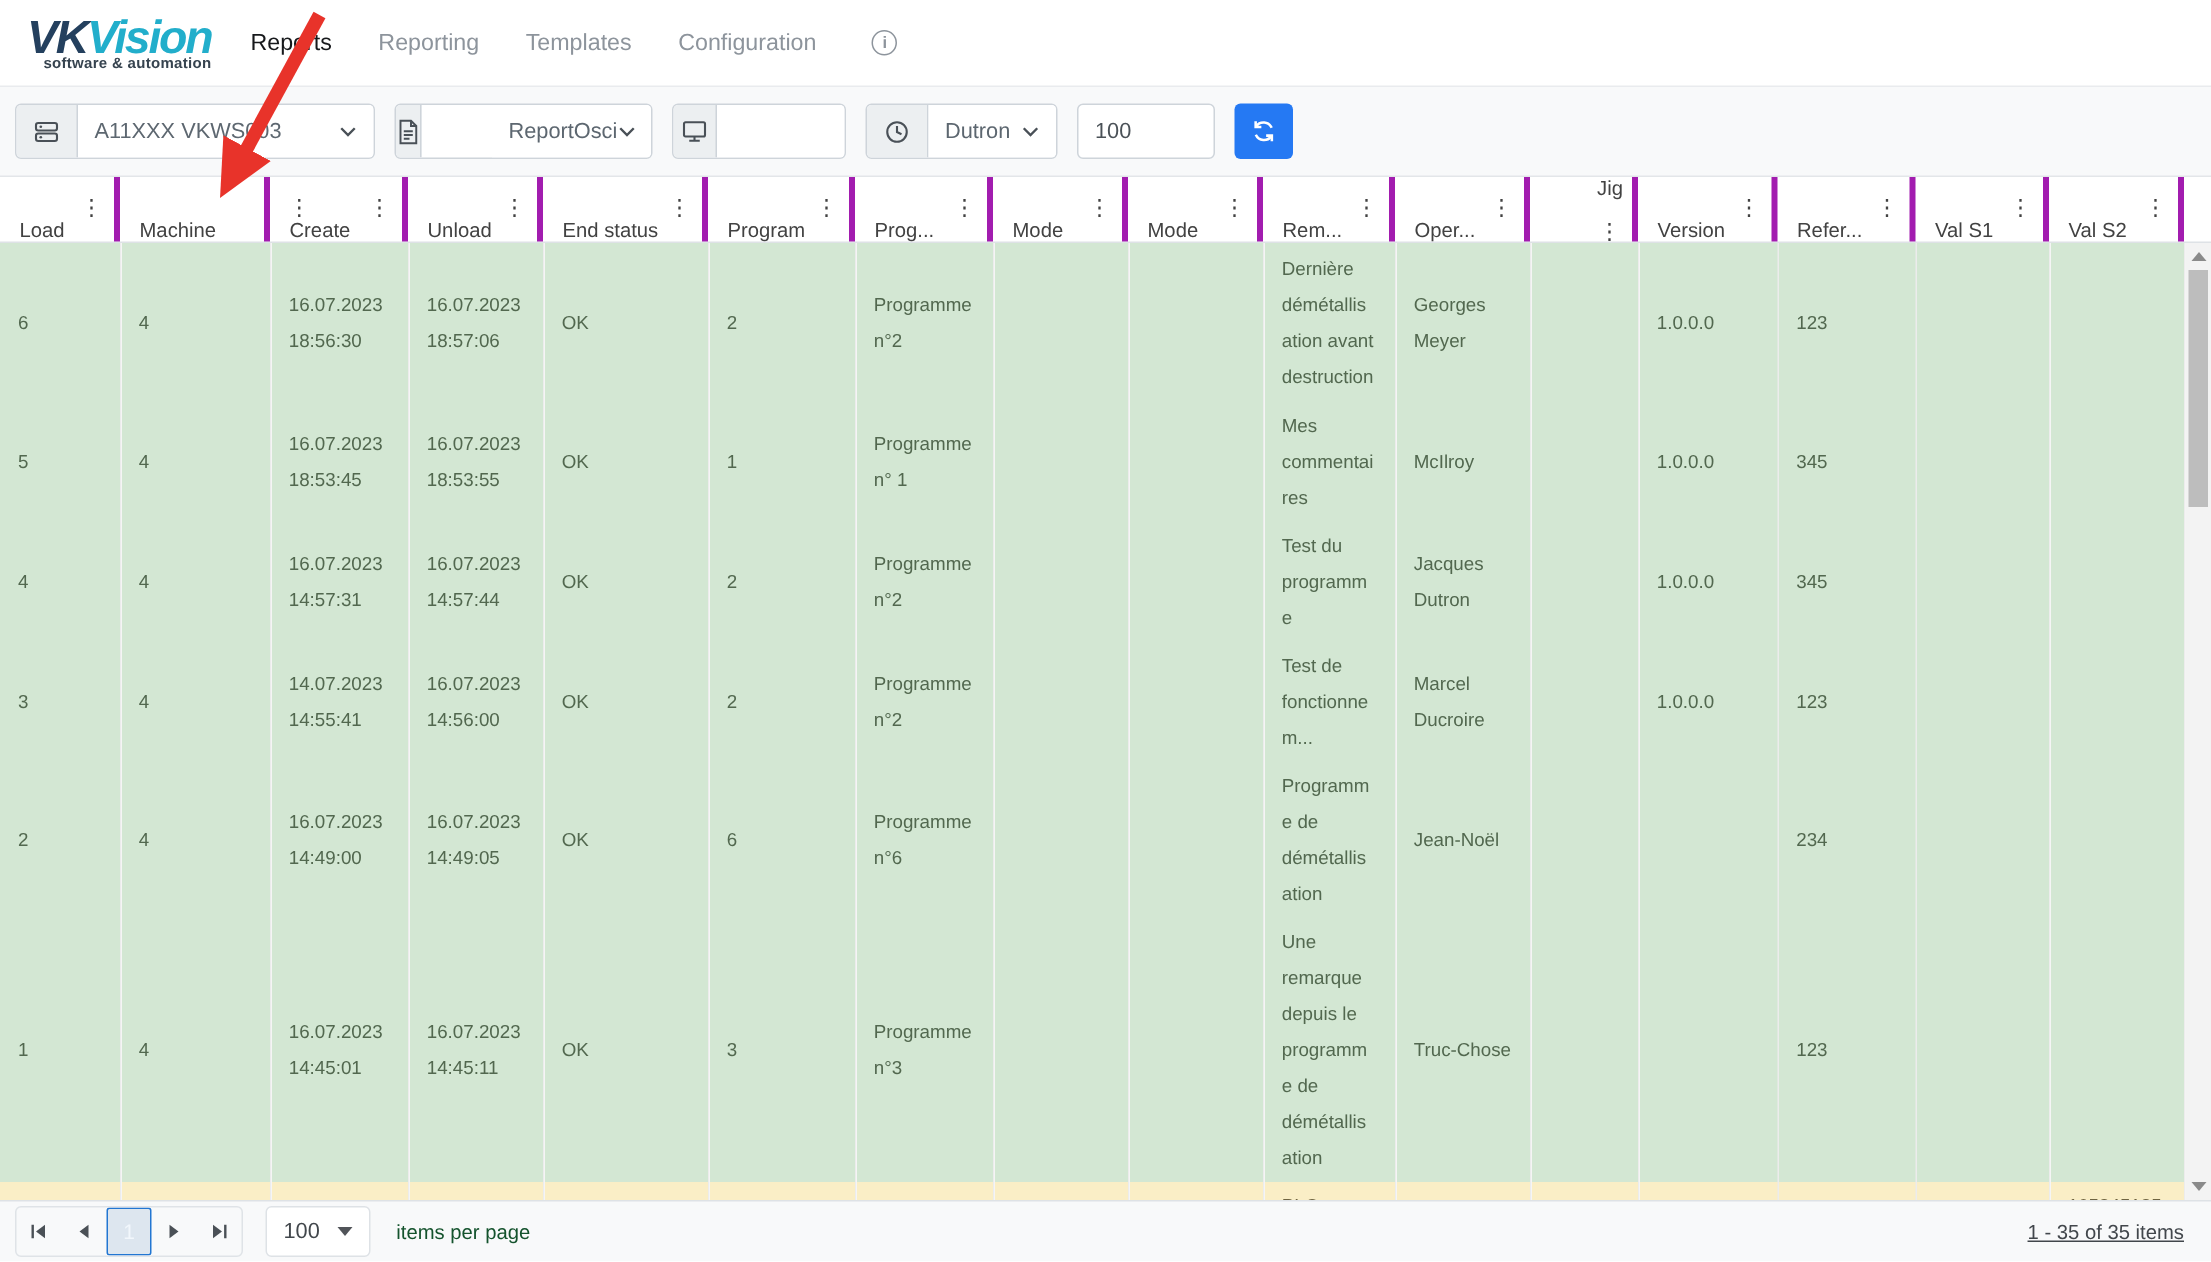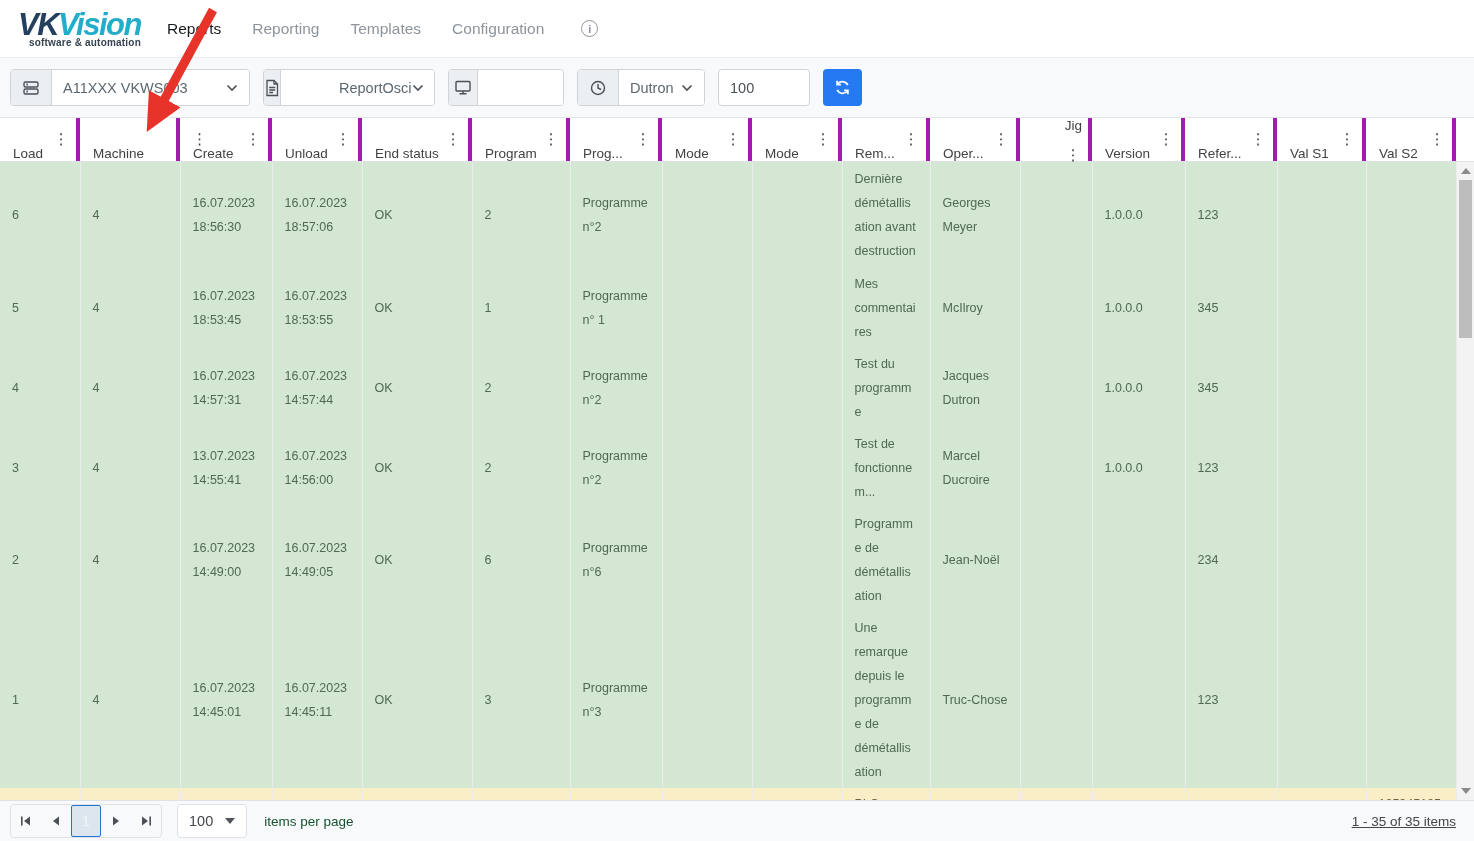--- a/index.html
+++ b/index.html
@@ -308,21 +308,21 @@
           <td>Jacques Dutron</td>
           <td></td>
           <td>1.0.0.0</td>
           <td>345</td>
           <td></td>
           <td></td>
         </tr>
         <tr class="green" style="height: 56px;">
           <td>3</td>
           <td>4</td>
-          <td>13.07.2023 14:55:41</td>
+          <td>14.07.2023 14:55:41</td>
           <td>16.07.2023 14:56:00</td>
           <td>OK</td>
           <td>2</td>
           <td>Programme n°2</td>
           <td></td>
           <td></td>
           <td>Test de fonctionnem...</td>
           <td>Marcel Ducroire</td>
           <td></td>
           <td>1.0.0.0</td>

